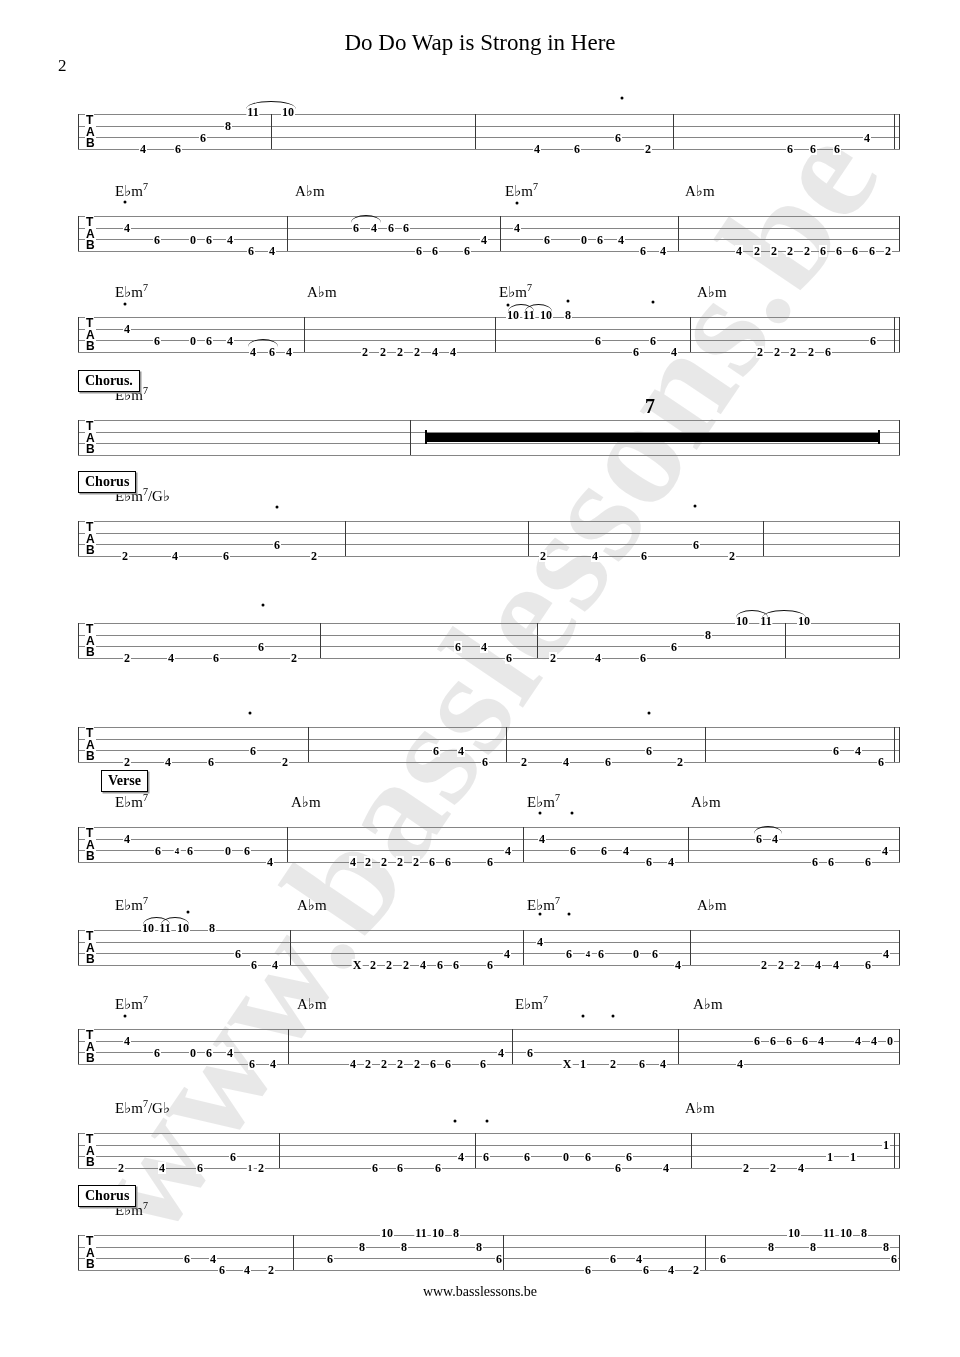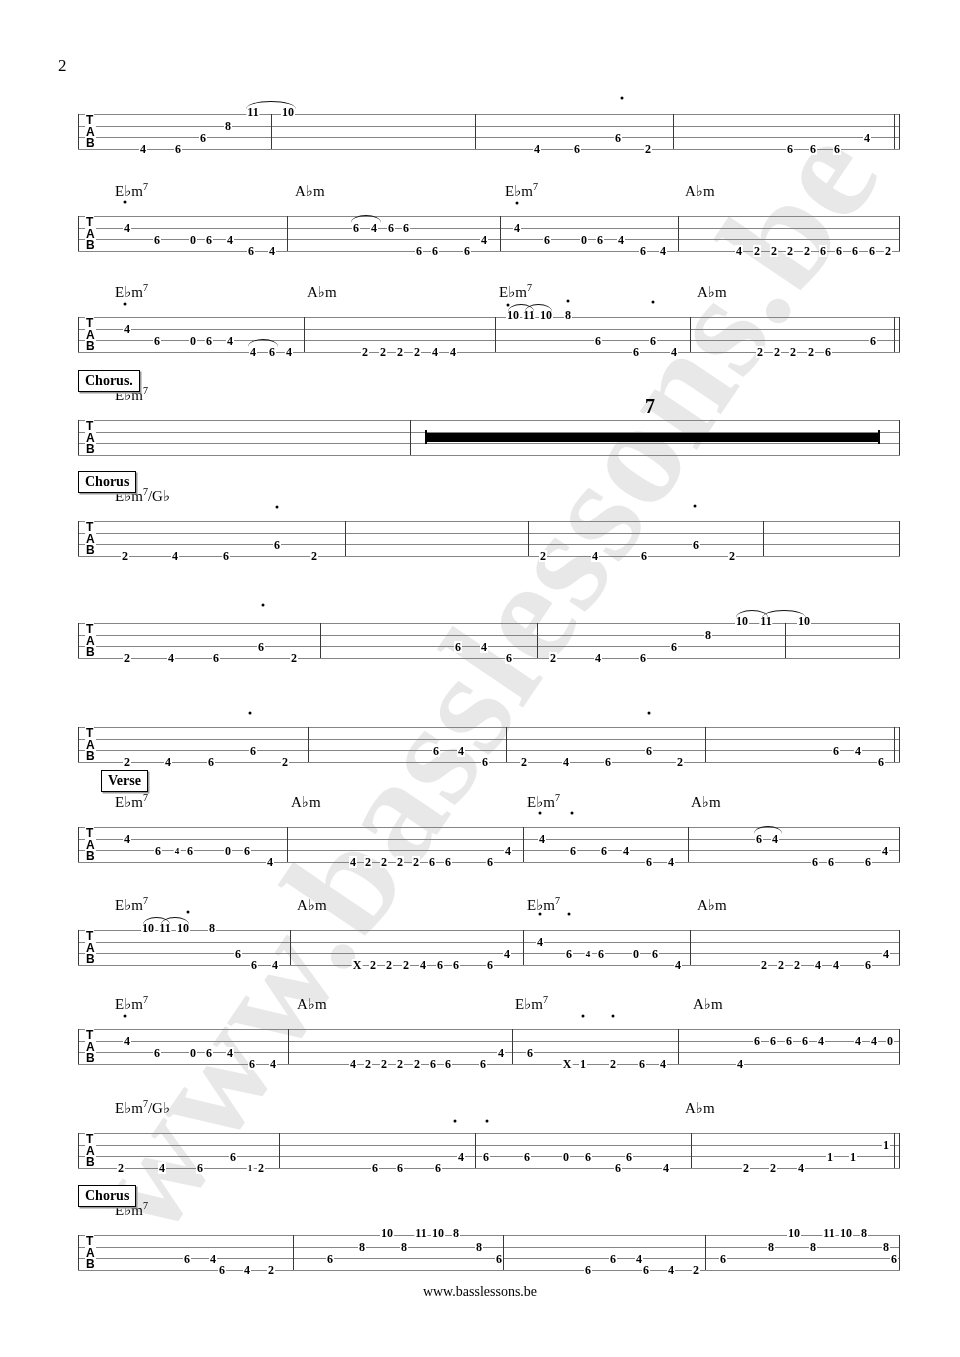--- a/index.html
+++ b/index.html
@@ -30,20 +30,21 @@
   .mrest{position:absolute;background:#000;}
   .mrest-cap{position:absolute;width:2px;background:#000;}
   .mrest-num{position:absolute;font-weight:bold;font-size:20px;transform:translate(-50%,-100%);}
 </style>
 </head>
 <body>
 
 <div id="page">
   <div class="watermark">www.basslessons.be</div>
   <div class="page-number">2</div>
+  <div class="title">Do Do Wap is Strong in Here</div>
   <div id="staves-root">
       <div class="staff" style="top: 114px;">
         <div class="sline" style="top: 0px;"></div>
         <div class="sline" style="top: 12px;"></div>
         <div class="sline" style="top: 23px;"></div>
         <div class="sline" style="top: 35px;"></div>
         <div class="bar" style="left: 0px;"></div>
         <div class="bar" style="left: 193px;"></div>
         <div class="bar" style="left: 397px;"></div>
         <div class="bar" style="left: 595px;"></div>

